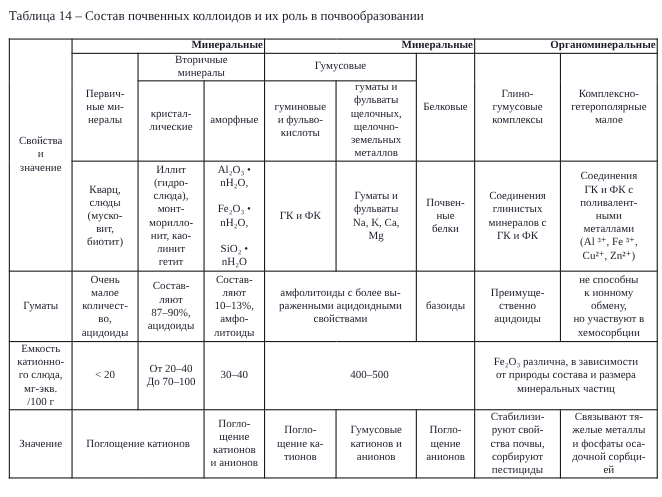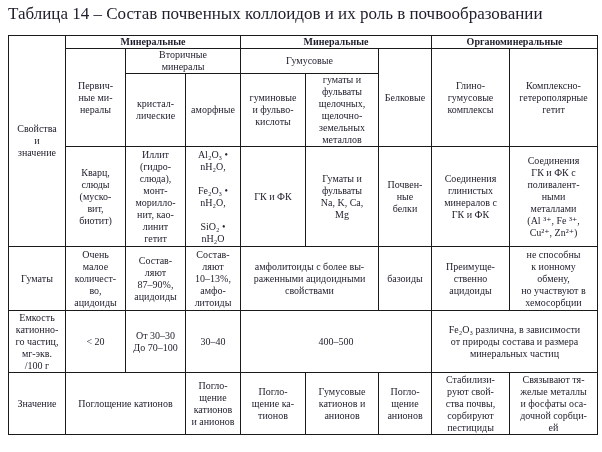--- a/index.html
+++ b/index.html
@@ -7,21 +7,21 @@
     padding: 0;
     width: 602px;
     height: 452px;
     background: #ffffff;
     font-family: "Liberation Serif", "DejaVu Serif", serif;
     color: #1d1d2b;
     overflow: hidden;
   }
   .caption {
     margin: 7px 5px 0 8px;
-    font-size: 17px;
+    font-size: 12px;
     line-height: 14px;
     white-space: nowrap;
   }
   table.colloids {
     border-collapse: collapse;
     table-layout: fixed;
     width: 589px;
     margin: 14px 0 0 8px;
   }
   table.colloids td, table.colloids th {
@@ -30,20 +30,21 @@
     vertical-align: middle;
     font-size: 10px;
     line-height: 12px;
     white-space: pre-line;
     padding: 0 1px;
     font-weight: normal;
     overflow: hidden;
   }
   table.colloids th.group {
     font-weight: bold;
+    text-align: right;
   }
   tr.r-groups   { height: 12px; }
   tr.r-sub1     { height: 25px; }
   tr.r-sub2     { height: 72px; }
   tr.r-comp     { height: 100px; }
   tr.r-charge   { height: 64px; }
   tr.r-capacity { height: 62px; }
   tr.r-signif   { height: 62px; }
 </style>
 </head>
@@ -80,21 +81,21 @@
 нералы</td>
     <td colspan="2">Вторичные
 минералы</td>
     <td colspan="2">Гумусовые</td>
     <td rowspan="2">Белковые</td>
     <td rowspan="2">Глино-
 гумусовые
 комплексы</td>
     <td rowspan="2">Комплексно-
 гетерополярные
-гетит</td>
+малое</td>
   </tr>
 
   <tr class="r-sub2">
     <td>кристал-
 лические</td>
     <td>аморфные</td>
     <td>гуминовые
 и фульво-
 кислоты</td>
     <td>гуматы и
@@ -174,25 +175,25 @@
     <td>не способны
 к ионному
 обмену,
 но участвуют в
 хемосорбции</td>
   </tr>
 
   <tr class="r-capacity">
     <td>Емкость
 катионно-
-го частиц,
+го слюда,
 мг-экв.
 /100 г</td>
     <td>&lt; 20</td>
-    <td>От 30–30
+    <td>От 20–40
 До 70–100</td>
     <td>30–40</td>
     <td colspan="3">400–500</td>
     <td colspan="2">Fe₂O₃ различна, в зависимости
 от природы состава и размера
 минеральных частиц</td>
   </tr>
 
   <tr class="r-signif">
     <td>Значение</td>

